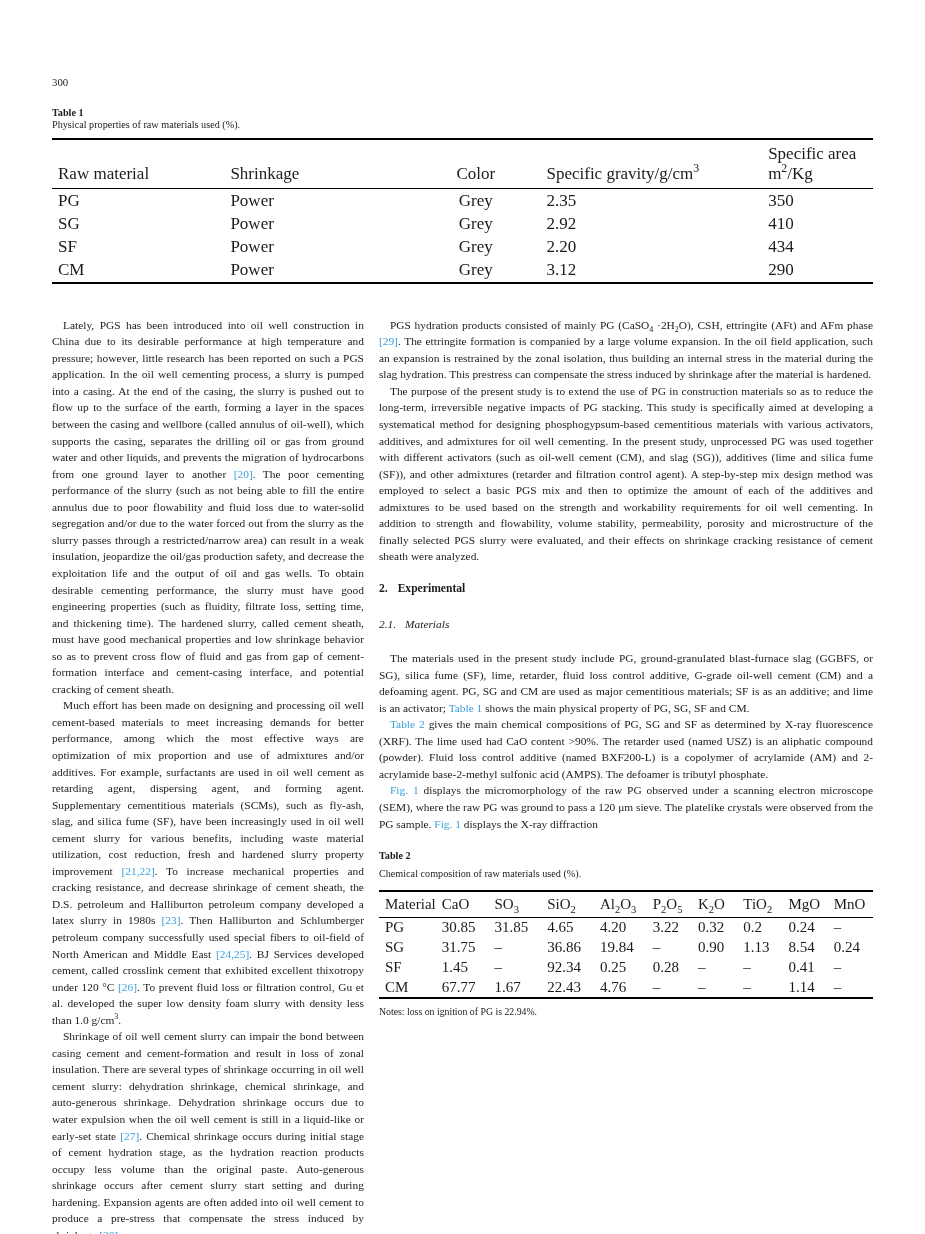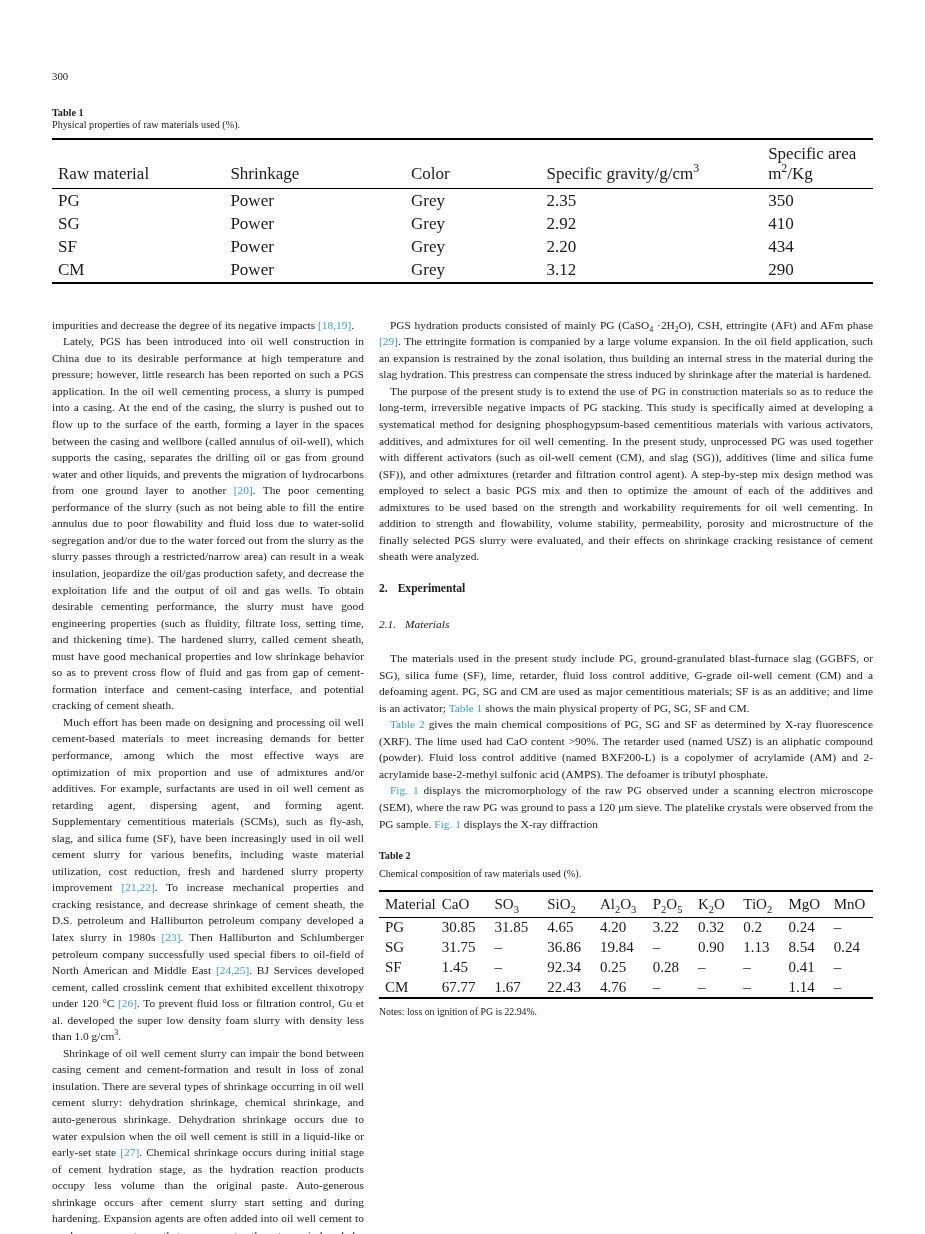--- a/index.html
+++ b/index.html
@@ -7,37 +7,37 @@
   body {
     width:925px; height:1234px; overflow:hidden;
     font-family:"Liberation Serif","DejaVu Serif",serif;
     color:#1b1b1b;
     -webkit-font-smoothing:antialiased;
   }
   .page { position:relative; width:925px; height:1234px; padding:70px 52px 0 52px; }
 
   
   .hdr { position:relative; height:16px; font-size:10.8px; }
-  .pageno { position:absolute; left:0; top:0; }
+  .pageno { position:absolute; left:0; top:6px; }
   .runtitle { display:block; text-align:center; font-style:italic; }
 
   
   .tbl-label { font-weight:bold; font-size:10.2px; margin-bottom:1px; }
   .tbl-caption { font-size:10.2px; margin-bottom:8px; }
   .tbl-note { font-size:9.8px; margin-top:5px; }
 
   table { width:100%; border-collapse:collapse; font-size:17px;
           border-top:2px solid #000; border-bottom:2px solid #000; }
   thead th { font-weight:normal; text-align:left; padding:4px 0 4px 6px; border-bottom:1px solid #000; vertical-align:bottom; }
   tbody td { padding:1.6px 0 1.6px 6px; vertical-align:top; }
 
   
   #table1 th:nth-child(1), #table1 td:nth-child(1) { width:21%; }
   #table1 th:nth-child(2), #table1 td:nth-child(2) { width:22%; }
-  #table1 th:nth-child(3), #table1 td:nth-child(3) { width:16.5%; }
+  #table1 th:nth-child(3), #table1 td:nth-child(3) { width:16.5%;text-align:center; }
   #table1 th:nth-child(4), #table1 td:nth-child(4) { width:27%; }
   #table1 th:nth-child(5), #table1 td:nth-child(5) { width:13.5%; }
 
   
   #table2 { font-size:15px; }
   #table2 th:nth-child(1), #table2 td:nth-child(1) { width:13.5%; }
   #table2 th:not(:nth-child(1)), #table2 td:not(:nth-child(1)) { width:9.6%; }
   #table2 td:not(:nth-child(1)) { text-align:left; padding-right:13px;margin-top:15px; }
 
   .table1-wrap { margin-top:21px; }
@@ -108,21 +108,20 @@
             <td><span>Grey</span></td>
             <td><span>3.12</span></td>
             <td><span>290</span></td>
           </tr>
         </tbody>
     </table>
   </section>
 
   <div class="columns">
     <div class="col" id="leftcol">
-        <p class="noindent"><span>impurities and decrease the degree of its negative impacts </span><span class="link">[18,19]</span><span>.</span></p>
         <p><span>Lately, PGS has been introduced into oil well construction in China due to its desirable performance at high temperature and pressure; however, little research has been reported on such a PGS application. In the oil well cementing process, a slurry is pumped into a casing. At the end of the casing, the slurry is pushed out to flow up to the surface of the earth, forming a layer in the spaces between the casing and wellbore (called annulus of oil-well), which supports the casing, separates the drilling oil or gas from ground water and other liquids, and prevents the migration of hydrocarbons from one ground layer to another </span><span class="link">[20]</span><span>. The poor cementing performance of the slurry (such as not being able to fill the entire annulus due to poor flowability and fluid loss due to water-solid segregation and/or due to the water forced out from the slurry as the slurry passes through a restricted/narrow area) can result in a weak insulation, jeopardize the oil/gas production safety, and decrease the exploitation life and the output of oil and gas wells. To obtain desirable cementing performance, the slurry must have good engineering properties (such as fluidity, filtrate loss, setting time, and thickening time). The hardened slurry, called cement sheath, must have good mechanical properties and low shrinkage behavior so as to prevent cross flow of fluid and gas from gap of cement-formation interface and cement-casing interface, and potential cracking of cement sheath.</span></p>
         <p><span>Much effort has been made on designing and processing oil well cement-based materials to meet increasing demands for better performance, among which the most effective ways are optimization of mix proportion and use of admixtures and/or additives. For example, surfactants are used in oil well cement as retarding agent, dispersing agent, and forming agent. Supplementary cementitious materials (SCMs), such as fly-ash, slag, and silica fume (SF), have been increasingly used in oil well cement slurry for various benefits, including waste material utilization, cost reduction, fresh and hardened slurry property improvement </span><span class="link">[21,22]</span><span>. To increase mechanical properties and cracking resistance, and decrease shrinkage of cement sheath, the D.S. petroleum and Halliburton petroleum company developed a latex slurry in 1980s </span><span class="link">[23]</span><span>. Then Halliburton and Schlumberger petroleum company successfully used special fibers to oil-field of North American and Middle East </span><span class="link">[24,25]</span><span>. BJ Services developed cement, called crosslink cement that exhibited excellent thixotropy under 120 °C </span><span class="link">[26]</span><span>. To prevent fluid loss or filtration control, Gu et al. developed the super low density foam slurry with density less than 1.0 g/cm</span><sup>3</sup><span>.</span></p>
         <p><span>Shrinkage of oil well cement slurry can impair the bond between casing cement and cement-formation and result in loss of zonal insulation. There are several types of shrinkage occurring in oil well cement slurry: dehydration shrinkage, chemical shrinkage, and auto-generous shrinkage. Dehydration shrinkage occurs due to water expulsion when the oil well cement is still in a liquid-like or early-set state </span><span class="link">[27]</span><span>. Chemical shrinkage occurs during initial stage of cement hydration stage, as the hydration reaction products occupy less volume than the original paste. Auto-generous shrinkage occurs after cement slurry start setting and during hardening. Expansion agents are often added into oil well cement to produce a pre-stress that compensate the stress induced by shrinkage </span><span class="link">[28]</span><span>.</span></p>
       </div>
 
     <div class="col">
       <div id="rightblocks">
           <p><span>PGS hydration products consisted of mainly PG (CaSO</span><sub>4</sub><span> ·2H</span><sub>2</sub><span>O), CSH, ettringite (AFt) and AFm phase </span><span class="link">[29]</span><span>. The ettringite formation is companied by a large volume expansion. In the oil field application, such an expansion is restrained by the zonal isolation, thus building an internal stress in the material during the slag hydration. This prestress can compensate the stress induced by shrinkage after the material is hardened.</span></p>
           <p><span>The purpose of the present study is to extend the use of PG in construction materials so as to reduce the long-term, irreversible negative impacts of PG stacking. This study is specifically aimed at developing a systematical method for designing phosphogypsum-based cementitious materials with various activators, additives, and admixtures for oil well cementing. In the present study, unprocessed PG was used together with different activators (such as oil-well cement (CM), and slag (SG)), additives (lime and silica fume (SF)), and other admixtures (retarder and filtration control agent). A step-by-step mix design method was employed to select a basic PGS mix and then to optimize the amount of each of the additives and admixtures to be used based on the strength and workability requirements for oil well cementing. In addition to strength and flowability, volume stability, permeability, porosity and microstructure of the finally selected PGS slurry were evaluated, and their effects on shrinkage cracking resistance of cement sheath were analyzed.</span></p>
           <h2 class="sec"><span class="secnum">2.</span><span>Experimental</span></h2>

